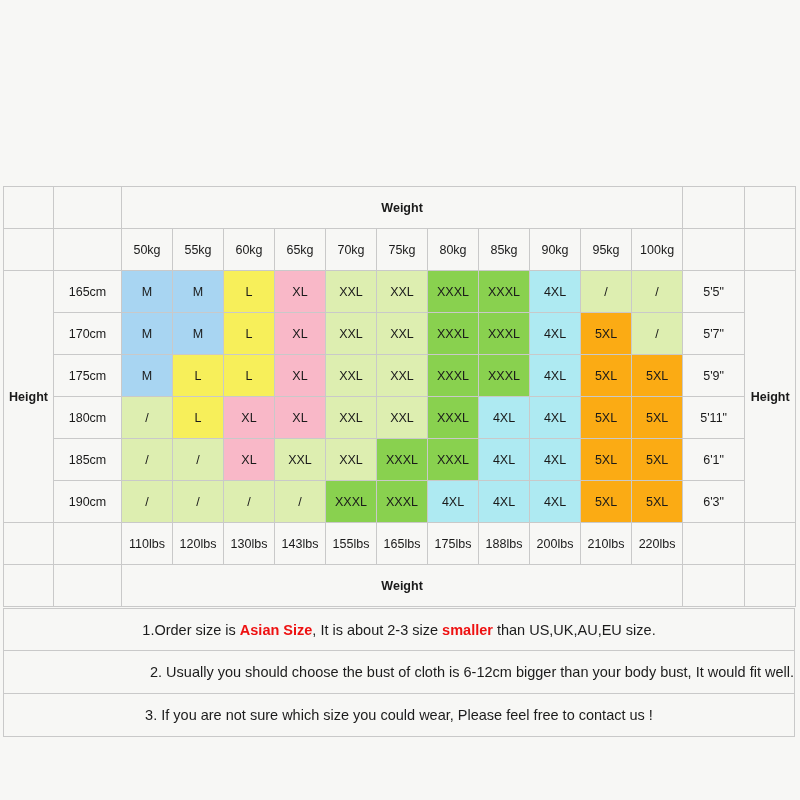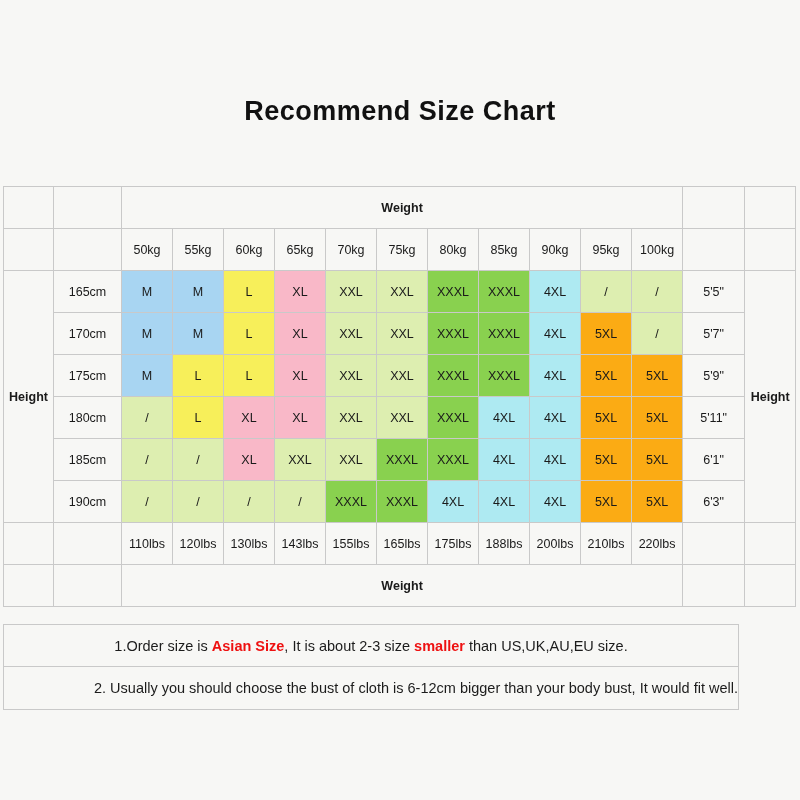--- a/index.html
+++ b/index.html
@@ -78,22 +78,22 @@
     font-weight: bold;
     font-size: 13px;
   }
   td.cell {
     font-size: 12.5px;
   }
 
   .notes {
     position: absolute;
     left: 3px;
-    width: 736px;
-    top: 624px;
+    width: 792px;
+    top: 608px;
   }
   .note {
     border: 1px solid #c9c9c9;
     border-top: none;
     height: 43px;
     line-height: 43px;
     font-size: 14.5px;
     padding-left: 0;
     text-align: center;
     box-sizing: border-box;
@@ -122,21 +122,20 @@
     font-family: "Liberation Serif", serif;
     pointer-events: none;
     user-select: none;
   }
 </style>
 </head>
 <body>
 
 <div class="page">
 
-  <div class="title">Recommend Size Chart</div>
 
   <div class="watermark">ESSENTIAL</div>
 
   <div class="chart-wrap">
     <table class="size-table" id="size-table">
         <colgroup>
           <col style="width:50px">
           <col style="width:68px">
           <col style="width:51px">
           <col style="width:51px">
@@ -293,15 +292,16 @@
             <td class="blank"></td>
             <td class="blank"></td>
           </tr>
         </tbody>
       </table>
   </div>
 
   <div class="notes" id="notes">
       <div class="note note1"><span class="note-inner"><span>1.Order size is </span><span class="red">Asian Size</span><span>, It is about 2-3 size </span><span class="red">smaller</span><span> than US,UK,AU,EU size.</span></span></div>
       <div class="note note2"><span class="note-inner"><span>2. Usually you should choose the bust of cloth is 6-12cm bigger than your body bust, It would fit well.</span></span></div>
+      <div class="note note3"><span class="note-inner"><span>3. If you are not sure which size you could wear, Please feel free to contact us !</span></span></div>
     </div>
 
 </div>
 
 </body></html>

